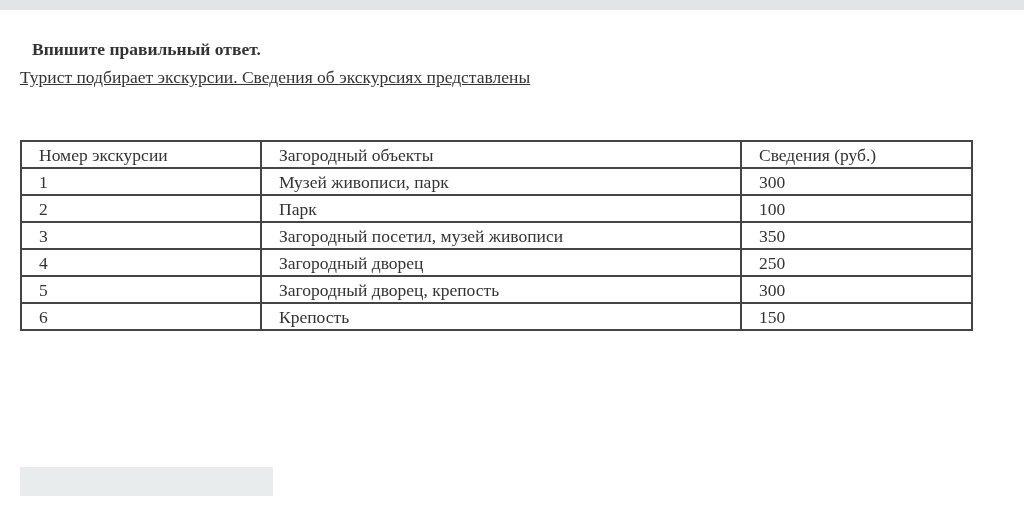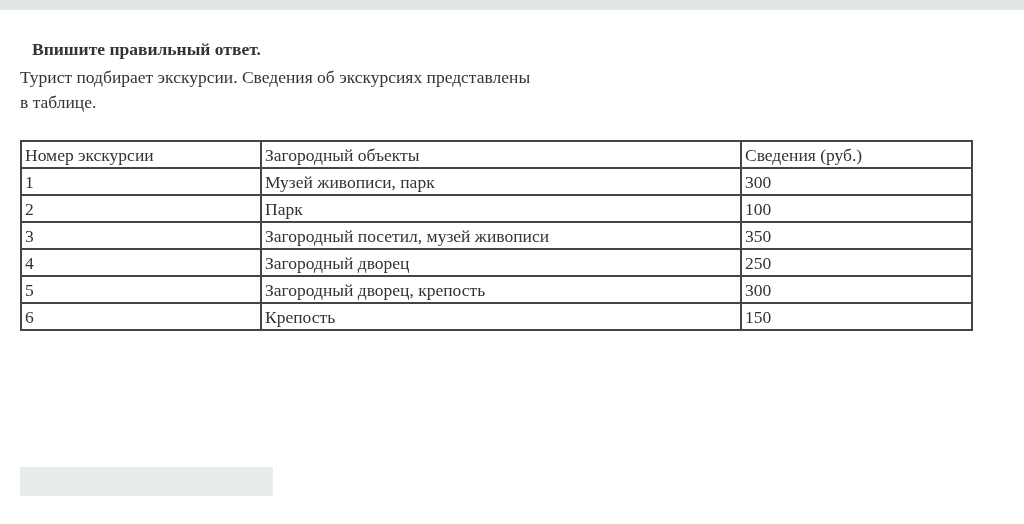--- a/index.html
+++ b/index.html
@@ -31,40 +31,41 @@
     font-weight: bold;
     line-height: 22px;
   }
   .intro {
     position: absolute;
     left: 20px;
     top: 65px;
     width: 620px;
     font-size: 17.5px;
     line-height: 25px;
+    text-decoration: underline;
   }
   table.excursions {
     position: absolute;
     left: 20px;
     top: 140px;
     width: 953px;
     table-layout: fixed;
     border-collapse: separate;
     border-spacing: 0;
     border: 1px solid #454545;
     font-size: 17.5px;
   }
   table.excursions col.c1 { width: 240px; }
   table.excursions col.c2 { width: 480px; }
   table.excursions th,
   table.excursions td {
     border: 1px solid #454545;
     font-weight: normal;
     text-align: left;
-    padding: 0 3px;
+    padding: 0 17px;
     height: 25px;
     line-height: 24px;
     vertical-align: middle;
     overflow: hidden;
     white-space: nowrap;
   }
   .question {
     position: absolute;
     left: 20px;
     top: 356px;
@@ -94,21 +95,20 @@
 </style>
 </head>
 <body>
 
 <div class="topbar"></div>
 
 <h1 class="title">Впишите правильный ответ.</h1>
 
 <div class="intro">
   <div>Турист подбирает экскурсии. Сведения об экскурсиях представлены</div>
-  <div>в таблице.</div>
 </div>
 
 <table class="excursions">
   <colgroup>
       <col class="c1">
       <col class="c2">
       <col class="c3">
     </colgroup>
   <thead>
     <tr>

